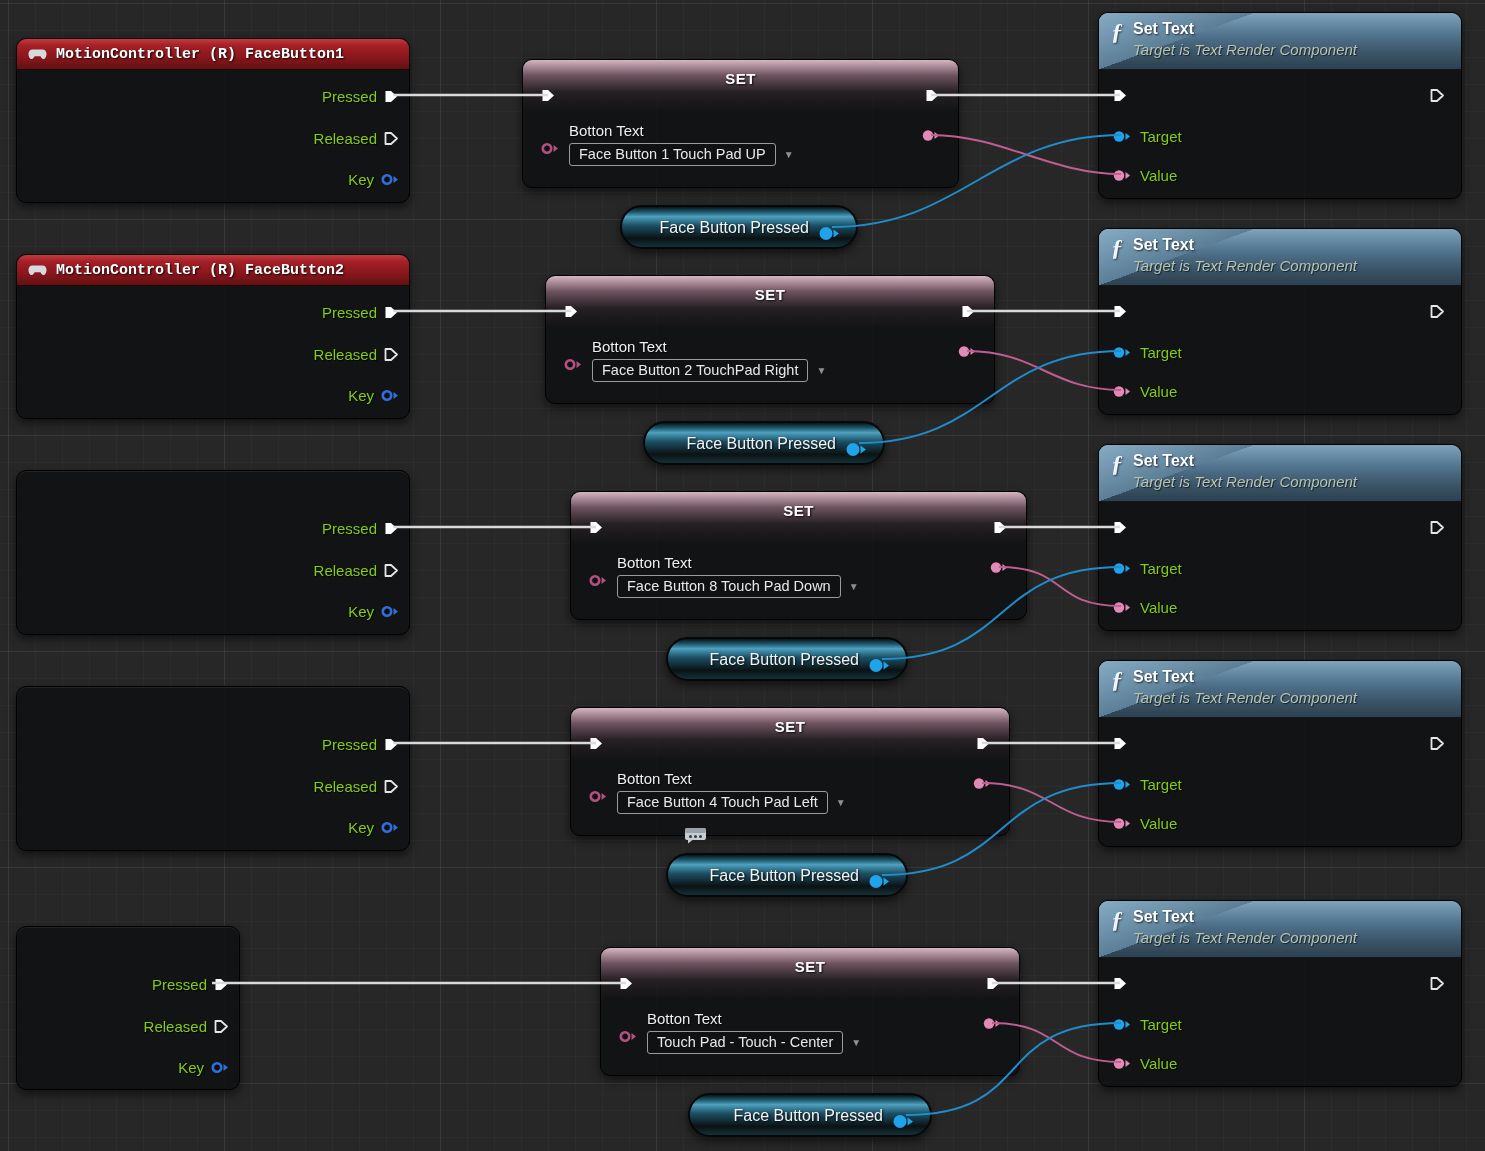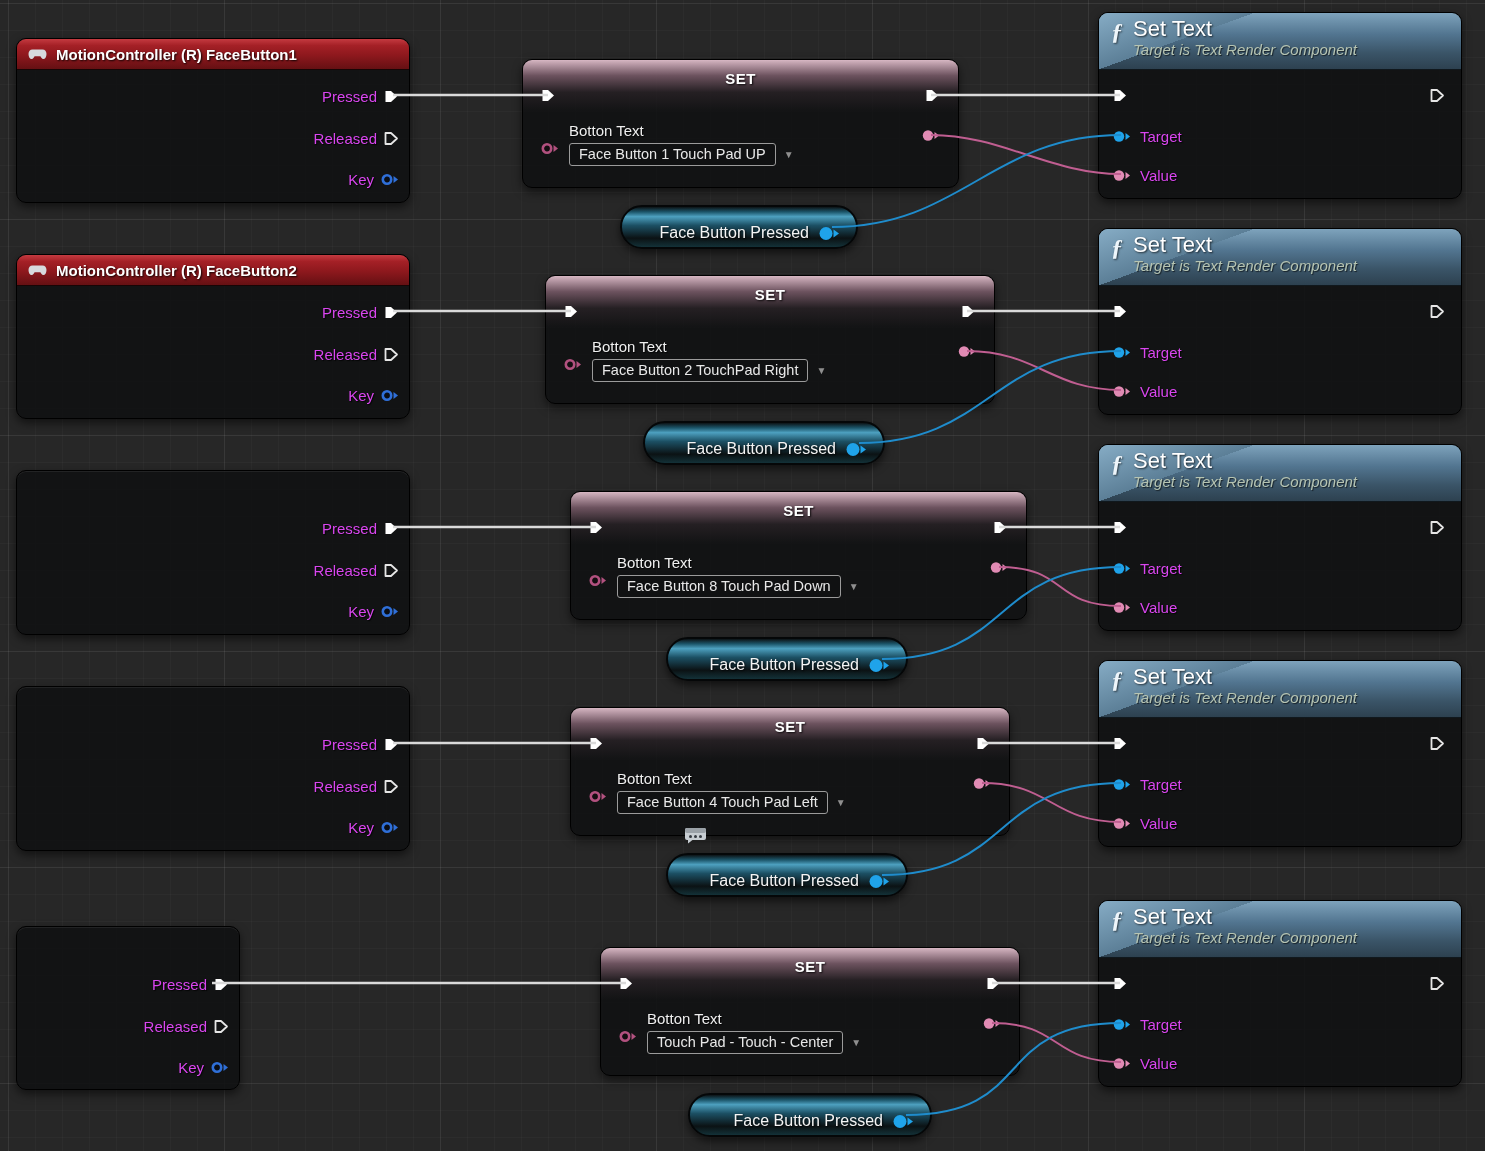--- a/index.html
+++ b/index.html
@@ -14,51 +14,51 @@
       linear-gradient(90deg, rgba(255,255,255,0.025) 1px, transparent 1px);
     background-size:216px 216px,216px 216px,27px 27px,27px 27px;
     background-position:8px 3px,8px 3px,8px 3px,8px 3px;
   }
   .node{position:absolute;border-radius:10px;background:rgba(17,18,19,0.93);
         border:1px solid #000;box-shadow:inset 0 1px 0 rgba(255,255,255,0.07),0 4px 10px rgba(0,0,0,0.55);
         z-index:1;}
   
   .ev-header{height:30px;border-radius:9px 9px 0 0;display:flex;align-items:center;gap:9px;padding:0 11px;
         background:linear-gradient(180deg,#c43a40 0%,#a42026 22%,#8d181d 55%,#651013 100%);
-        border-bottom:1px solid #180505;}
+        border-bottom:1px solid #180505;font-family:Liberation Mono, monospace;}
   .ev-title{font-weight:bold;font-size:15px;color:#fff;white-space:nowrap;text-shadow:1px 1px 2px rgba(0,0,0,0.9);}
   .row{position:absolute;right:10px;height:22px;display:flex;align-items:center;gap:7px;}
-  .lbl{font-size:15px;color:#d946ef;text-shadow:1px 1px 1px rgba(0,0,0,0.8);white-space:nowrap;}
+  .lbl{font-size:15px;color:#84cc16;text-shadow:1px 1px 1px rgba(0,0,0,0.8);white-space:nowrap;}
   .pinbox{display:inline-flex;align-items:center;}
   
   .set-header{position:absolute;left:0;top:0;right:0;height:52px;border-radius:9px 9px 0 0;
         background:linear-gradient(180deg,rgba(224,190,203,0.95) 0%,rgba(164,121,140,0.62) 30%,rgba(86,64,74,0.28) 62%,rgba(30,30,32,0) 100%);}
   .set-title{position:absolute;top:10px;left:0;right:0;text-align:center;font-size:15px;font-weight:bold;
         color:#fff;letter-spacing:0.5px;text-shadow:1px 1px 2px rgba(0,0,0,0.85);}
   .apin{position:absolute;line-height:0;}
   .set-input{position:absolute;left:46px;top:62px;}
   .inp-label{font-size:15px;color:#efefef;margin-bottom:4px;text-shadow:1px 1px 1px rgba(0,0,0,0.8);}
   .fieldline{display:flex;align-items:center;}
   .field{display:inline-block;border:1px solid #9b9b9b;border-radius:3px;background:#101112;color:#e8e8e8;
         font-size:14.5px;padding:2px 9px 3px;white-space:nowrap;}
   .dd{color:#8f8f8f;font-size:10px;margin-left:8px;}
   
   .st-header{height:57px;border-radius:9px 9px 0 0;display:flex;align-items:flex-start;gap:10px;padding:5px 12px 0 12px;
         box-sizing:border-box;border-bottom:1px solid #10181d;
         background:linear-gradient(160deg,#86acc5 0%,#5c7f97 30%,#42607414 0,#42607400 0),
                    linear-gradient(180deg,#7ea3bc 0%,#527590 38%,#3a5467 72%,#2d4150 100%);}
   .fico{font-family:"Liberation Serif","DejaVu Serif",serif;font-style:italic;font-weight:bold;font-size:24px;
         color:#eef6fb;line-height:26px;text-shadow:1px 1px 2px rgba(0,0,0,0.6);}
-  .st-title{font-size:22px;font-weight:normal;color:#fff;line-height:22px;text-shadow:1px 1px 2px rgba(0,0,0,0.7);}
+  .st-title{font-size:16px;font-weight:bold;color:#fff;line-height:22px;text-shadow:1px 1px 2px rgba(0,0,0,0.7);}
   .st-sub{font-size:15px;font-style:italic;color:#b6c4b2;line-height:20px;text-shadow:1px 1px 1px rgba(0,0,0,0.6);}
   .strow{position:absolute;left:14px;height:20px;display:flex;align-items:center;gap:9px;}
   
   .pill{position:absolute;border-radius:22px;border:2px solid #050708;z-index:1;
         background:linear-gradient(180deg,#0d1316 0%,#1b5468 12%,#4da0bf 24%,#1c5064 46%,#0b1214 78%,#133138 100%);
-        box-shadow:0 4px 9px rgba(0,0,0,0.6);display:flex;align-items:center;justify-content:flex-end;
+        box-shadow:0 4px 9px rgba(0,0,0,0.6);display:flex;justify-content:flex-end;
         gap:10px;padding:12px 16px 0 20px;box-sizing:border-box;}
   .pill-label{font-size:16px;color:#f4f4f4;text-shadow:1px 1px 2px rgba(0,0,0,0.85);white-space:nowrap;}
   
   #wires{position:absolute;inset:0;z-index:5;pointer-events:none;}
   .we{stroke:#dadada;stroke-width:2.6;fill:none;}
   .wp{stroke:#c05e91;stroke-width:2;fill:none;}
   .wb{stroke:#1f8ccc;stroke-width:2;fill:none;}
   .bubble{position:absolute;z-index:2;line-height:0;}
 </style>
 </head>

